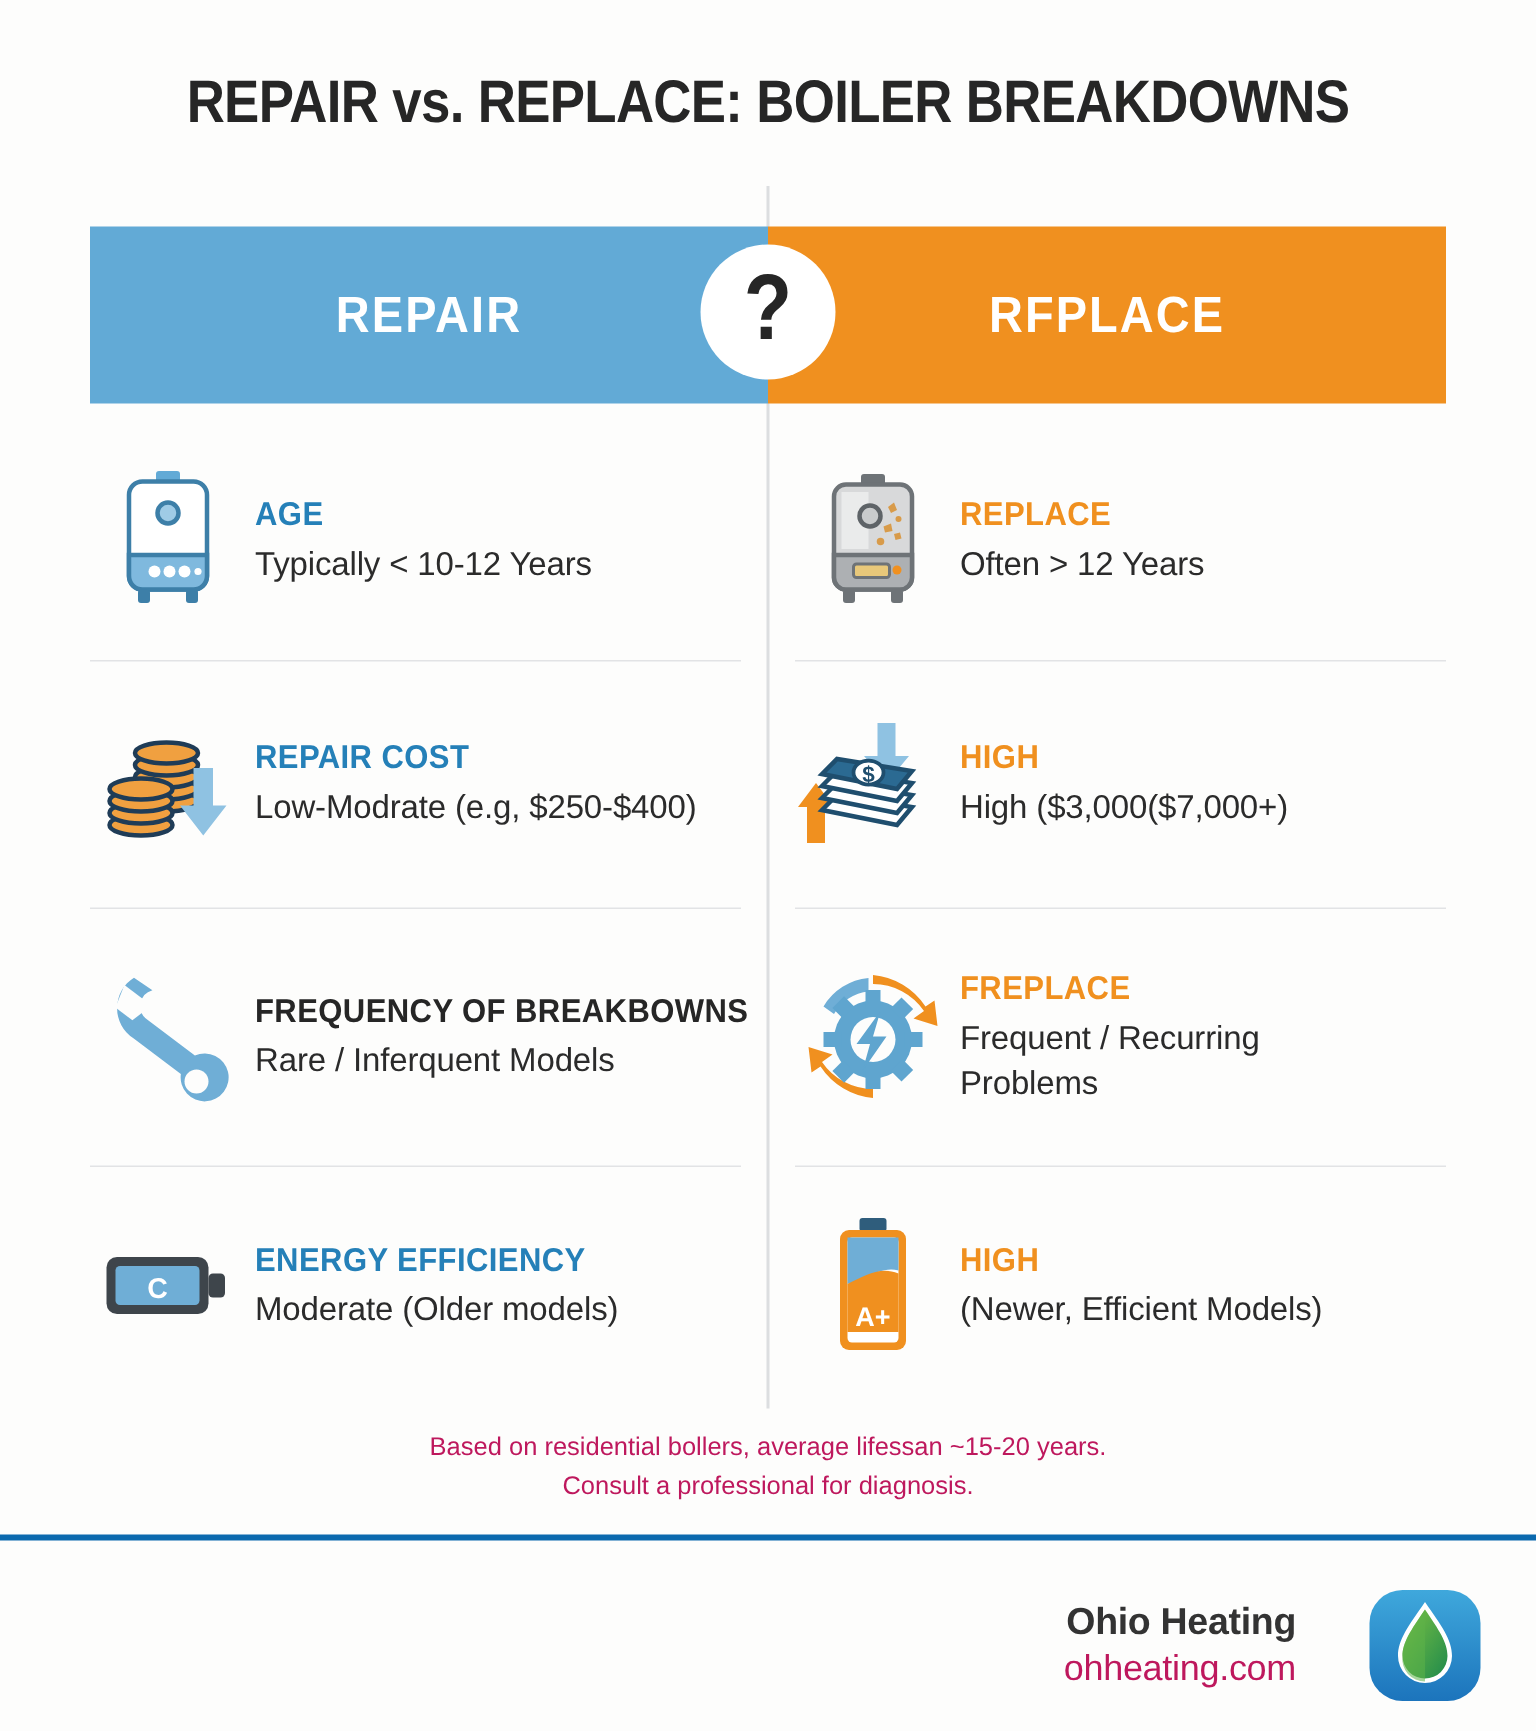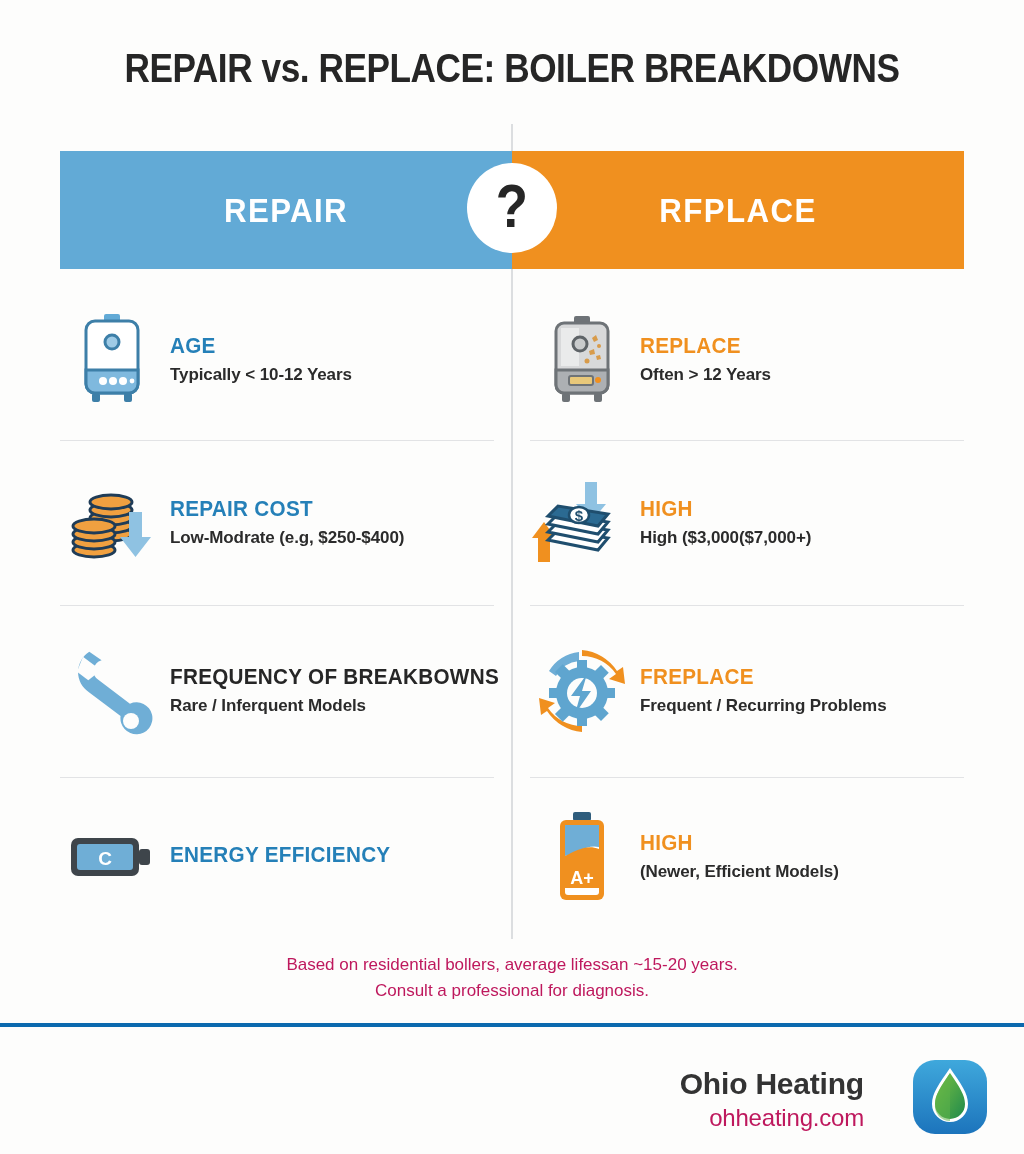--- a/index.html
+++ b/index.html
@@ -70,43 +70,42 @@
   .kicker{
     font-family:"Liberation Sans Narrow","Liberation Sans",sans-serif;
     font-size:22px;font-weight:bold;letter-spacing:0.3px;
     margin-bottom:5px;transform:scaleX(0.94);transform-origin:left center;
     white-space:nowrap;
   }
   .kicker.blue{color:#2580B8;}
   .kicker.orange{color:#F0901F;}
   .kicker.dark{color:#262626;}
   .desc{
-    font-size:17px;color:#2B2B2B;line-height:1.32;
+    font-size:22px;color:#2B2B2B;line-height:1.32;
     letter-spacing:-0.1px;
-    font-weight:bold;
   }
   .rowline{
     position:absolute;height:1px;background:#E2E3E5;
   }
   .rowline.l{left:0;width:434px;}
   .rowline.r{left:470px;width:434px;}
 
   
   .footnote{
     position:absolute;left:0;top:952px;width:1024px;text-align:center;
     font-size:17px;color:#be185d;line-height:1.55;
   }
 
   
   .footrule{position:absolute;left:0;top:1023px;width:1024px;height:4px;background:#0B69AE;}
   .footer{position:absolute;left:0;top:1045px;width:1024px;height:109px;}
   .brand{
     position:absolute;right:160px;top:22px;text-align:right;
   }
-  .brand-name{font-size:30px;font-weight:bold;color:#333333;letter-spacing:-0.2px;}
+  .brand-name{font-size:25px;font-weight:bold;color:#333333;letter-spacing:-0.2px;}
   .brand-url{font-size:24px;color:#be185d;margin-top:3px;letter-spacing:-0.2px;}
   .logo{position:absolute;right:36px;top:14px;width:76px;height:76px;}
 </style>
 </head>
 <body>
 
 <div class="page">
 
   <div class="title">REPAIR vs. REPLACE: BOILER BREAKDOWNS</div>
 
@@ -272,20 +271,21 @@
         <div class="icon-wrap">
           <svg width="86" height="50" viewBox="0 0 86 50">
             <rect x="2" y="6" width="68" height="38" rx="7" fill="#3E454B"></rect>
             <rect x="70" y="17" width="11" height="16" rx="3" fill="#3E454B"></rect>
             <rect x="8" y="12" width="56" height="26" rx="3" fill="#6FAED6"></rect>
             <text x="36" y="33" text-anchor="middle" font-family="Liberation Sans, sans-serif" font-size="19" font-weight="bold" fill="#FFFFFF">C</text>
           </svg>
         </div>
         <div class="txt">
           <div class="kicker blue">ENERGY EFFICIENCY</div>
+          <div class="desc">Moderate (Older models)</div>
         </div>
       </div>
       <div class="cell right">
         <div class="icon-wrap">
           <svg width="56" height="94" viewBox="0 0 56 94">
             <rect x="19" y="2" width="18" height="9" rx="2" fill="#2F5D7C"></rect>
             <rect x="6" y="10" width="44" height="80" rx="6" fill="#F0901F"></rect>
             <rect x="11" y="15" width="34" height="70" rx="3" fill="#FFFFFF"></rect>
             <path d="M11 15 h34 v22 c-12 -3 -22 6 -34 9 z" fill="#6FAED6"></path>
             <path d="M11 46 c12 -6 22 -12 34 -7 v39 H11 z" fill="#F0901F"></path>

